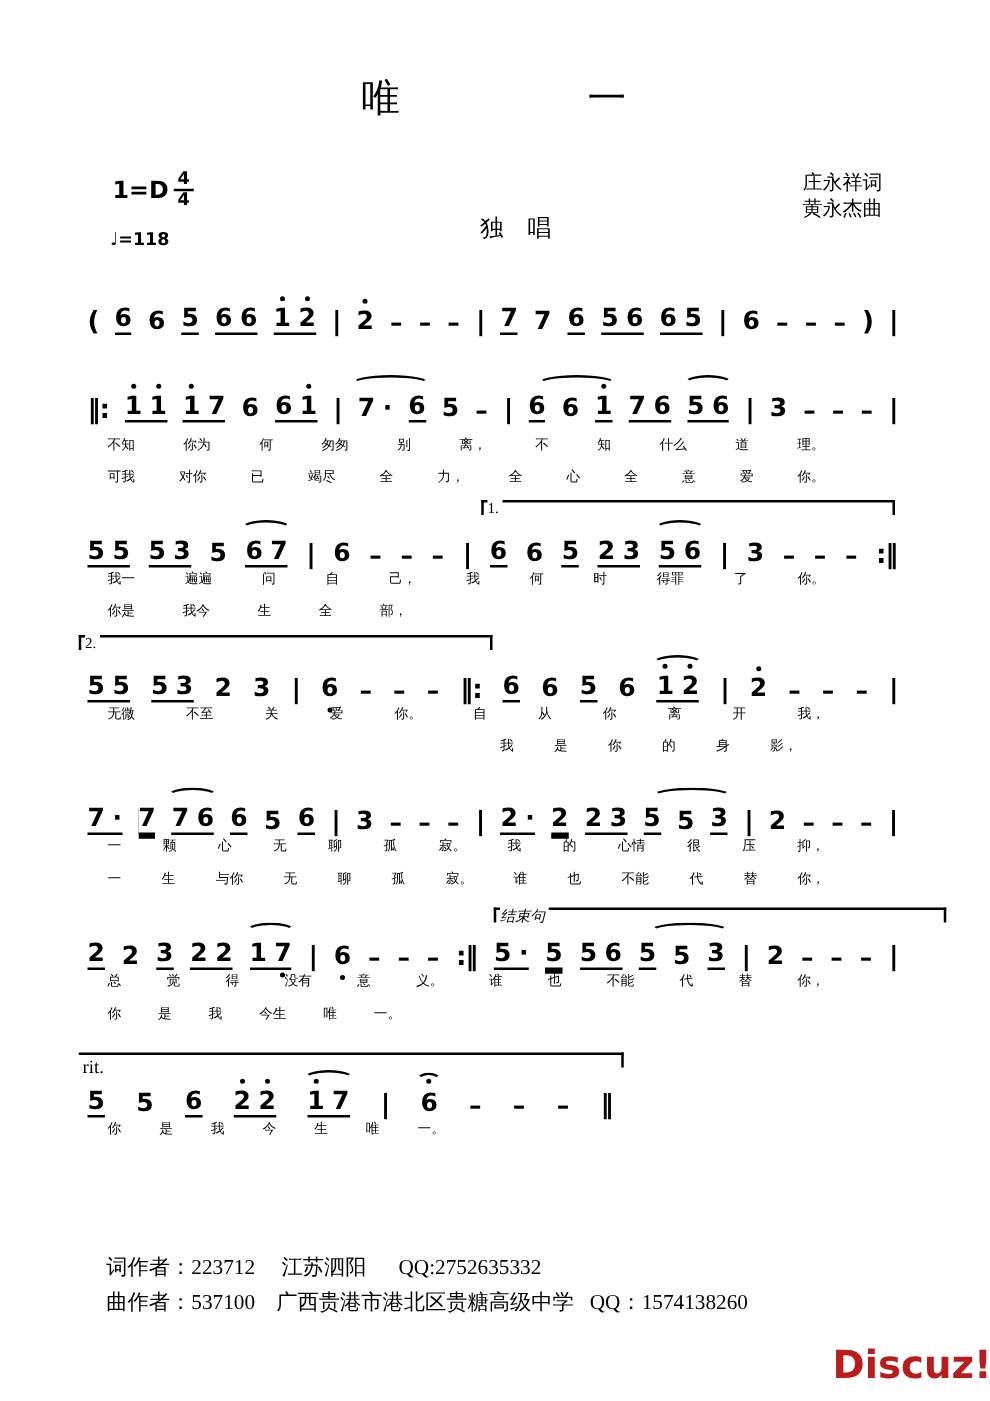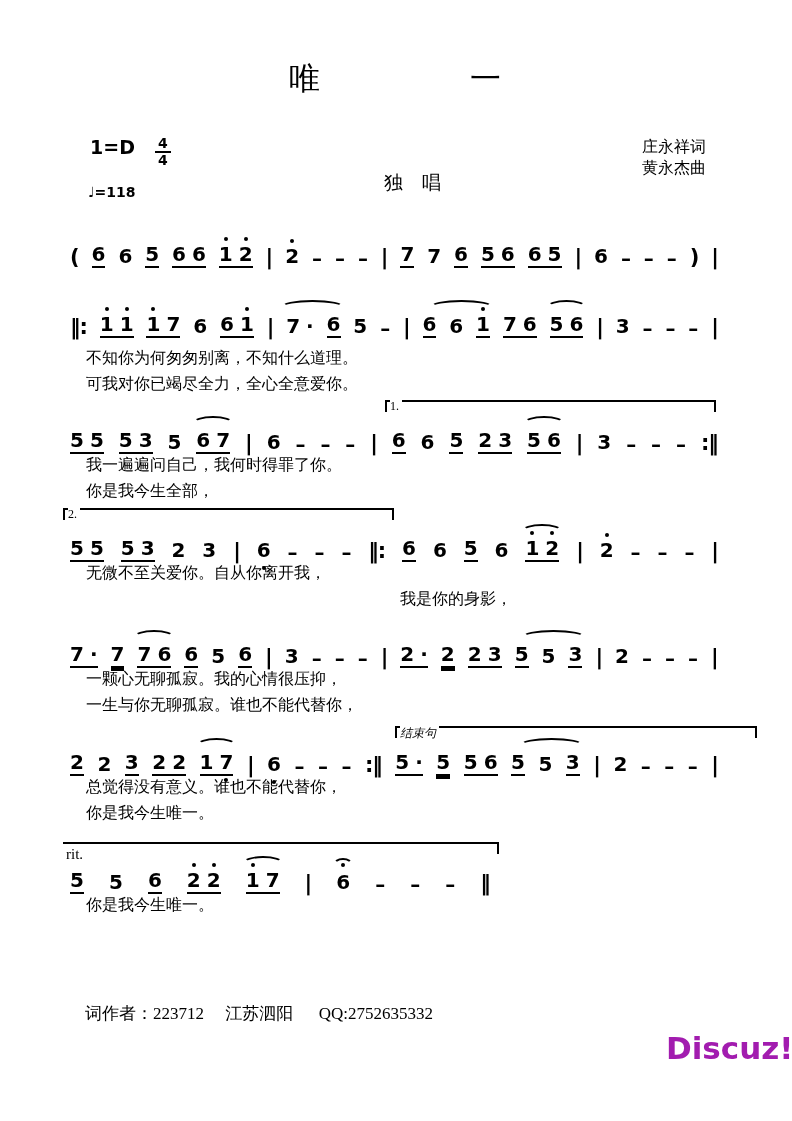--- a/index.html
+++ b/index.html
@@ -2,21 +2,21 @@
 <html><head>
 <meta charset="utf-8">
 <style>
   html,body{margin:0;padding:0;background:#e9e9e9;}
   .page{position:relative;width:792px;height:1121px;background:#ffffff;overflow:hidden;
         font-family:"Liberation Serif",serif;color:#000;}
   
   .title{position:absolute;top:58px;left:0;width:100%;display:flex;justify-content:center;gap:148px;
          font-size:31px;letter-spacing:2px;}
   .keysig{position:absolute;left:90px;top:136px;font-family:"DejaVu Sans",sans-serif;
-          font-weight:bold;font-size:19px;display:flex;gap:20px;}
+          font-weight:bold;font-size:19px;display:flex;align-items:center;gap:4px;}
   .meter{display:inline-flex;flex-direction:column;align-items:center;font-size:14px;line-height:1.1;}
   .meter .num{border-bottom:2px solid #000;padding:0 3px;}
   .perf{position:absolute;left:384px;top:146px;font-size:19px;margin-top:24px;}
   .credits{position:absolute;right:86px;top:136px;font-size:16px;line-height:21px;text-align:left;}
   .tempo{position:absolute;left:88px;top:184px;font-family:"DejaVu Sans",sans-serif;font-size:14px;font-weight:bold;}
   
   .score{position:absolute;left:70px;top:0;width:648px;}
   .system{position:absolute;left:0;width:100%;}
   .s1{top:238px}.s2{top:308px}.s3{top:424px}.s4{top:532px}.s5{top:638px}.s6{top:746px}.s7{top:864px}
   .notes-row{position:relative;display:flex;justify-content:space-between;align-items:flex-end;width:100%;
@@ -32,43 +32,43 @@
   .ch.lo::after{content:'';position:absolute;bottom:-10px;left:50%;transform:translateX(-50%);
                 width:4px;height:4px;border-radius:50%;background:#000;}
   .arc{position:absolute;top:-14px;left:-3px;right:-3px;height:10px;
        border:2px solid transparent;border-top:2px solid #000;border-radius:50%;}
   .arc.w2{left:-46px;}
   .arc.ferm::after{content:'';position:absolute;left:50%;top:3px;transform:translateX(-50%);
        width:4px;height:4px;background:#000;border-radius:50%;}
   .tok.bar{font-weight:bold;font-size:21px;letter-spacing:-1px;}
   .tok.dash{font-weight:bold;}
   
-  .lyrics-row{position:absolute;left:16px;width:574px;display:flex;
-              font-size:16px;white-space:nowrap;}
+  .lyrics-row{position:absolute;left:16px;width:574px;display:flex;justify-content:space-between;
+              font-size:11px;white-space:nowrap;}
   .ly1{top:31px}.ly2{top:57px}
   .s2 .ly1{top:40px}.s2 .ly2{top:66px}
   .s3 .ly2{width:240px}
   .s4 .ly2{left:330px;width:238px}
   .s6 .ly2{width:235px}
   .s7 .ly1{width:270px}
   
   .volta{position:absolute;height:10px;border-top:2px solid #000;border-left:2px solid #000;border-right:2px solid #000;}
   .v1{top:-24px;left:315px;width:327px;}
   .v2{top:-24px;left:-7px;width:327px;}
   .vend{top:-20px;left:325px;width:322px;padding-left:36px;}
   .vlabel{position:absolute;left:3px;top:-3px;font-size:12px;background:#fff;padding-right:3px;}
   .vend .vlabel{font-style:italic;}
   .rit-line{position:absolute;top:-22px;left:-7px;width:434px;height:10px;
             border-top:2px solid #000;border-right:2px solid #000;}
   .rit-label{position:absolute;top:-18px;left:-4px;font-size:15px;font-family:"Liberation Serif",serif;}
   
   .footer{position:absolute;left:85px;font-size:17px;white-space:pre;}
   .f1{top:1002px}.f2{top:1030px}
-  .watermark{position:absolute;left:666px;top:1030px;font-family:"DejaVu Sans",sans-serif;
-             font-weight:bold;font-size:31px;color:#a21caf;letter-spacing:0;}
+  .watermark{position:absolute;left:666px;top:1074px;font-family:"DejaVu Sans",sans-serif;
+             font-weight:bold;font-size:31px;color:#b91c1c;letter-spacing:0;}
 </style>
 </head>
 <body>
 
 <div class="page">
 
   <div class="title">
     <span>唯</span>
     <span>一</span>
   </div>
@@ -597,16 +597,17 @@
           <span class="syl">今</span>
           <span class="syl">生</span>
           <span class="syl">唯</span>
           <span class="syl">一。</span>
         </div>
     </div>
 
   </div>
 
   <div class="footer f1">词作者：223712     江苏泗阳      QQ:2752635332</div>
+  <div class="footer f2">曲作者：537100    广西贵港市港北区贵糖高级中学   QQ：1574138260</div>
 
   <div class="watermark">Discuz!</div>
 
 </div>
 
 </body></html>

